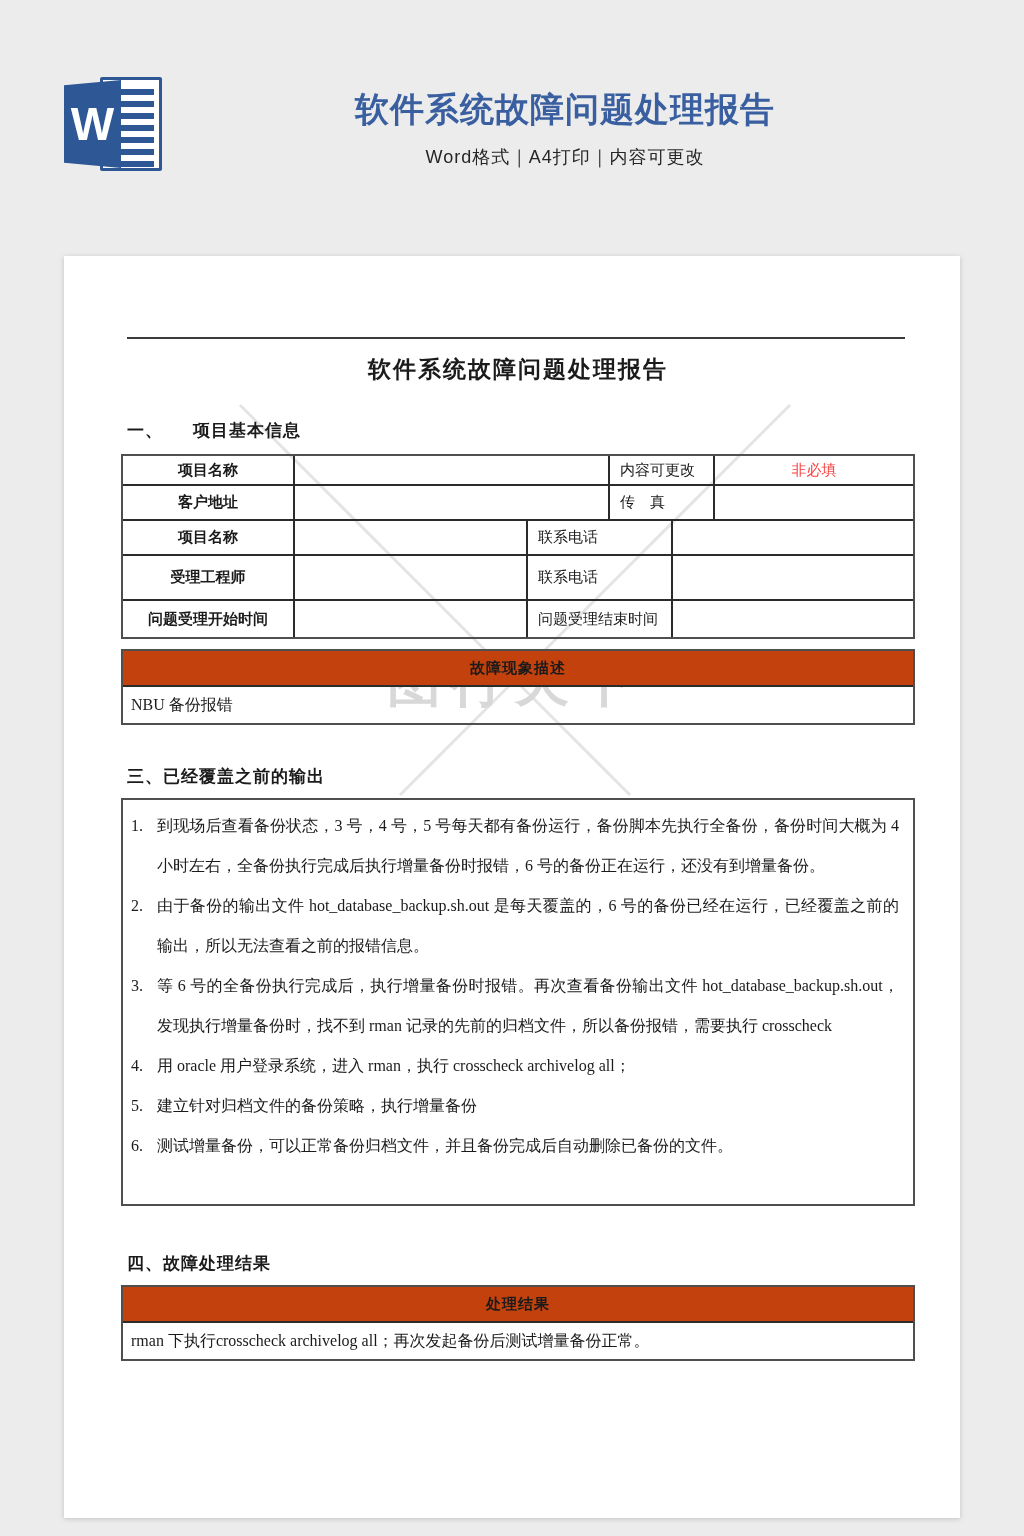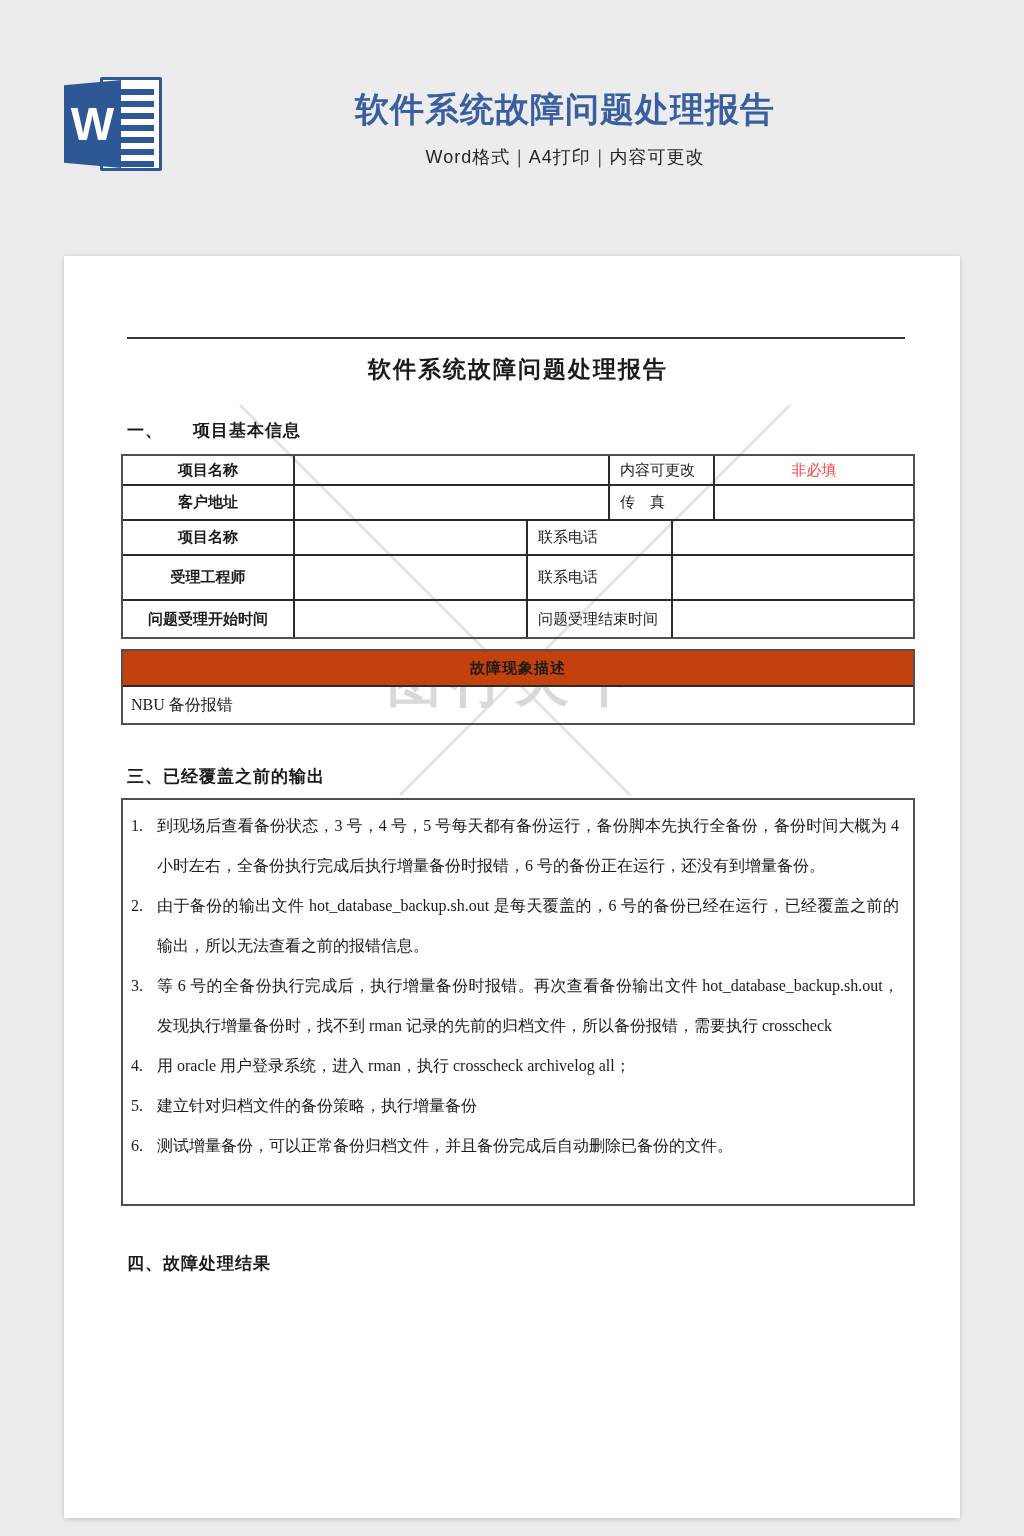--- a/index.html
+++ b/index.html
@@ -223,14 +223,18 @@
           <span class="txt">建立针对归档文件的备份策略，执行增量备份</span>
         </div>
         <div class="li">
           <span class="num">6.</span>
           <span class="txt">测试增量备份，可以正常备份归档文件，并且备份完成后自动删除已备份的文件。</span>
         </div>
       </div>
     </div>
 
     <div class="sec-heading h4">四、故障处理结果</div>
+    <div class="t2">
+      <div class="thead">处理结果</div>
+      <div class="tbody one-line">rman 下执行crosscheck archivelog all；再次发起备份后测试增量备份正常。</div>
+    </div>
   </div>
 </div>
 
 </body></html>

